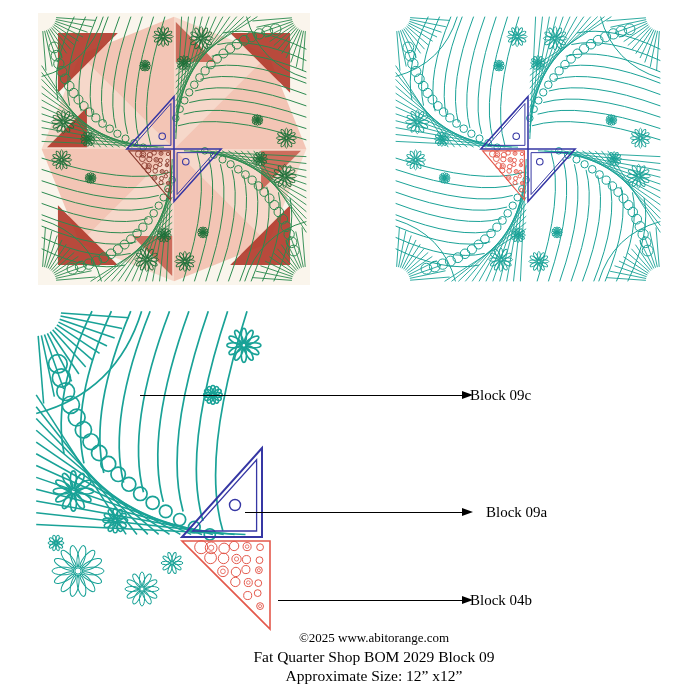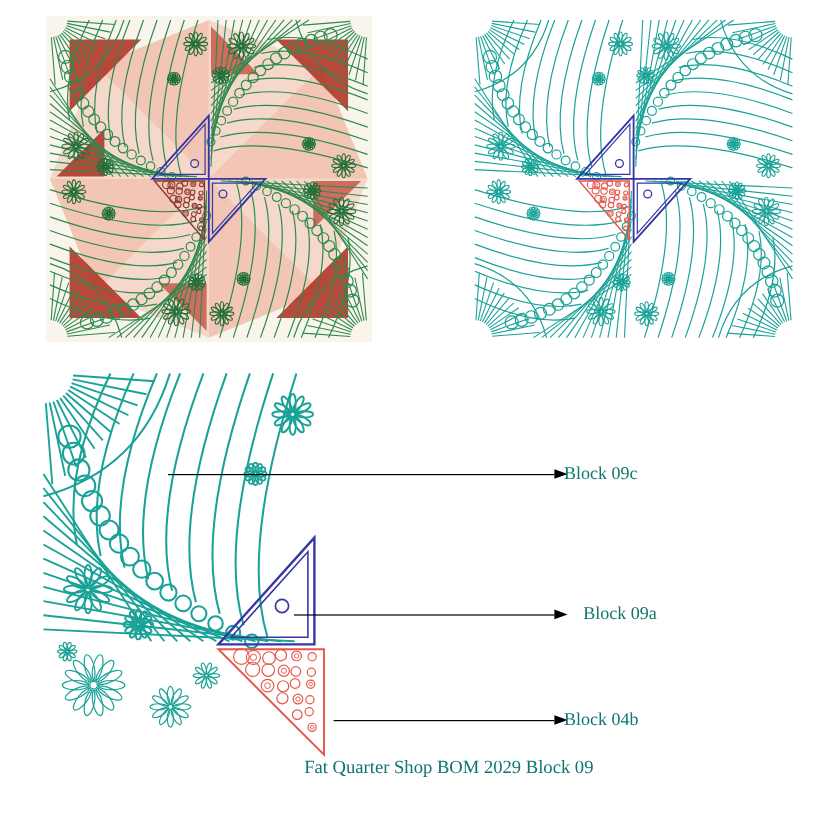--- a/index.html
+++ b/index.html
@@ -1,17 +1,17 @@
 <!DOCTYPE html>
 <html><head>
 <meta charset="utf-8">
 <style>
   html,body{margin:0;padding:0;background:#fff;}
   .page{position:relative;width:700px;height:700px;background:#fff;overflow:hidden;
-        font-family:"Liberation Serif", serif;color:#0f766e;}
+        font-family:"Liberation Serif", serif;color:#000000;}
   .fig{position:absolute;}
   .arrow{position:absolute;height:0;border-top:1.4px solid #000;}
   .arrow::after{content:"";position:absolute;right:-11px;top:-5.4px;width:0;height:0;
         border-left:11px solid #000;border-top:4.6px solid transparent;border-bottom:4.6px solid transparent;}
   .anno-label{position:absolute;font-size:15px;white-space:nowrap;}
   .footer{position:absolute;left:374px;top:630px;transform:translateX(-50%);
         text-align:center;line-height:1.28;}
   .footer .copy{font-size:13px;}
   .footer .title,.footer .size{font-size:15.5px;}
 </style>
@@ -1174,16 +1174,18 @@
   <div class="arrow" style="left:140px;top:395px;width:322px"></div>
   <div class="anno-label" style="left:470px;top:387px">Block 09c</div>
 
   <div class="arrow" style="left:245px;top:512px;width:217px"></div>
   <div class="anno-label" style="left:486px;top:504px">Block 09a</div>
 
   <div class="arrow" style="left:278px;top:600px;width:184px"></div>
   <div class="anno-label" style="left:470px;top:592px">Block 04b</div>
 
   <div class="footer">
+    <div class="copy">©2025 www.abitorange.com</div>
     <div class="title">Fat Quarter Shop BOM 2029 Block 09</div>
+    <div class="size">Approximate Size: 12” x12”</div>
   </div>
 
 </div>
 
 </body></html>

